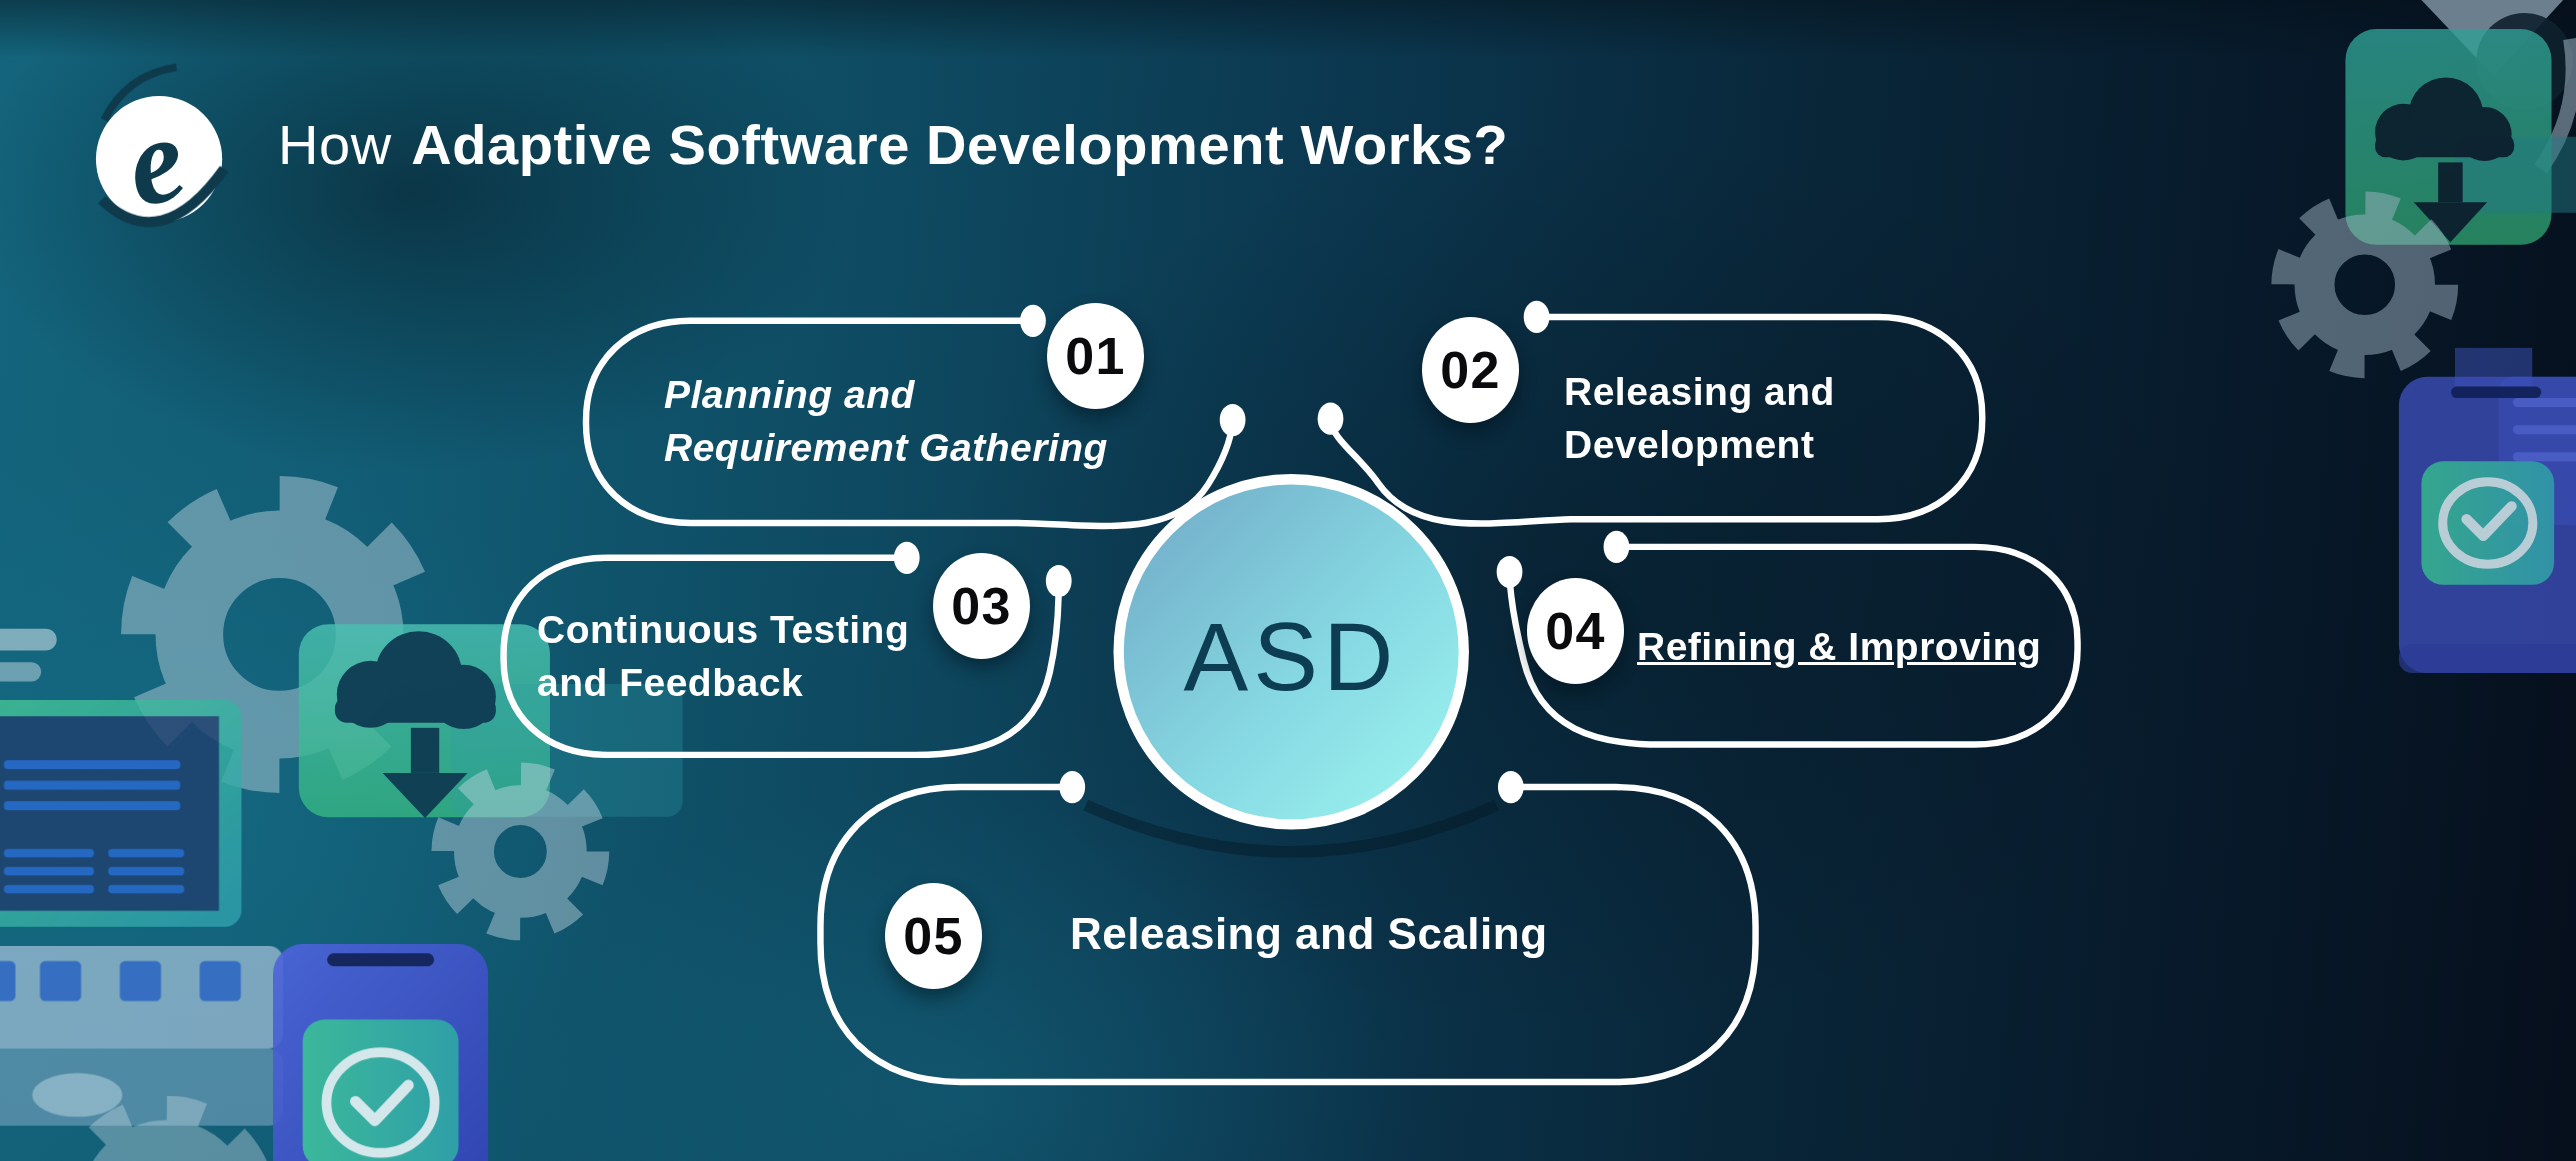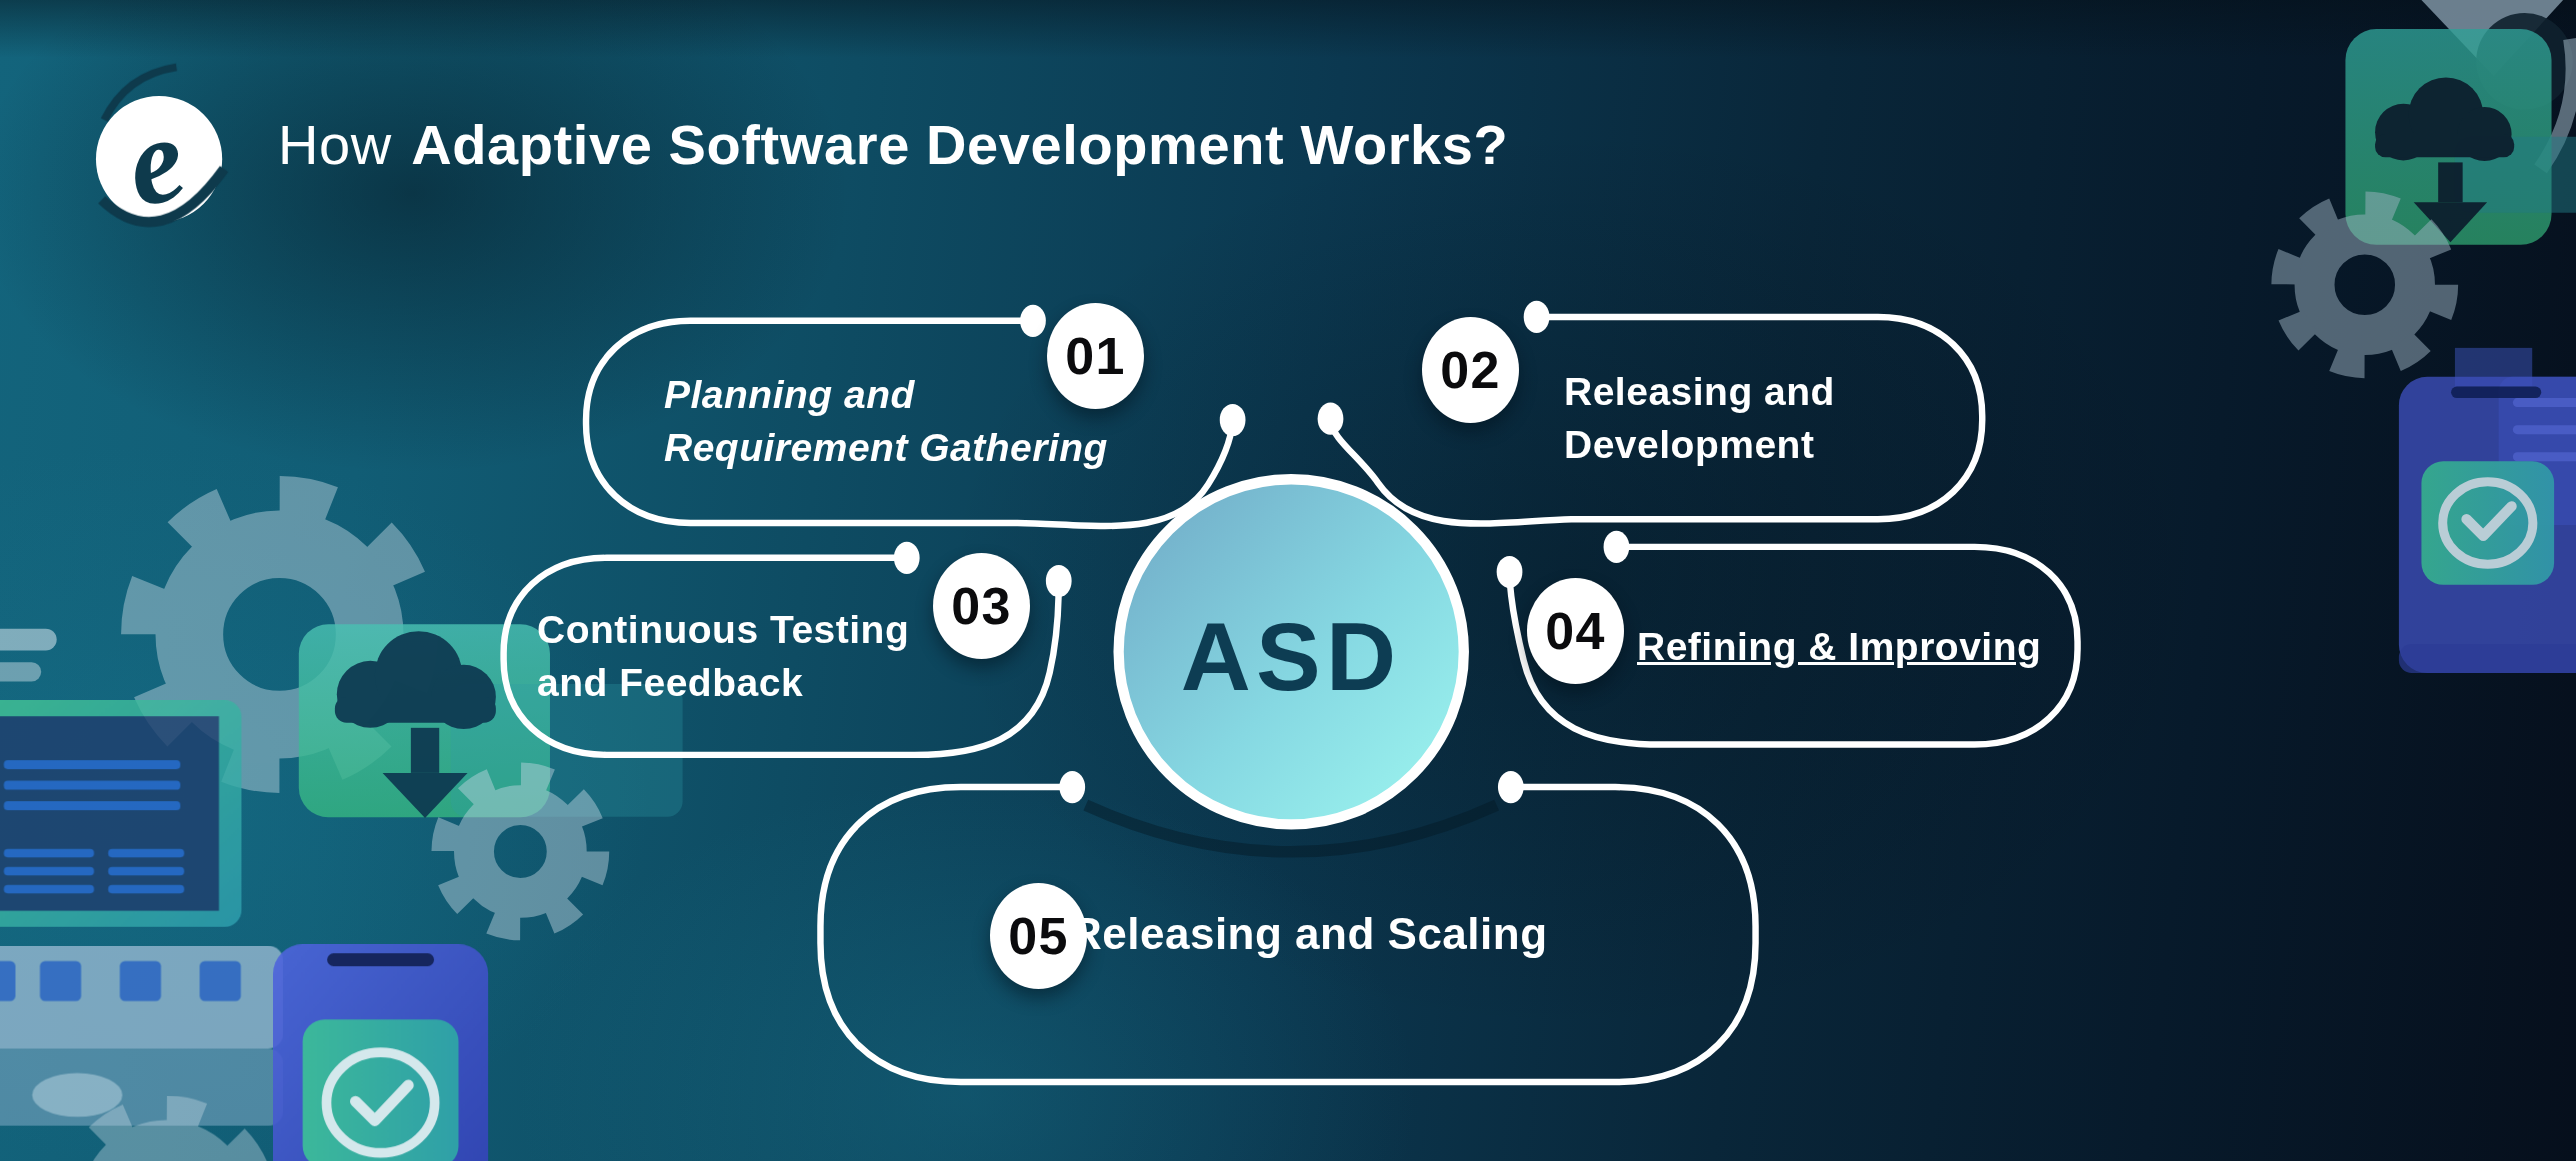--- a/index.html
+++ b/index.html
@@ -21,21 +21,21 @@
   .badge{
     position:absolute;width:97px;height:106px;border-radius:50%;
     background:#ffffff;color:#0b0b0d;display:flex;align-items:center;justify-content:center;
     font-weight:700;font-size:52px;letter-spacing:1.3px;
     box-shadow:0 9px 16.7px rgba(2,14,22,0.45);
   }
   .ptxt{position:absolute;color:#ffffff;font-weight:700;font-size:39px;line-height:53px;letter-spacing:0.5px;white-space:nowrap;}
   .ptxt span{display:block;}
   .ptxt.big{font-size:44px;line-height:58px;}
   .asd{position:absolute;left:1098px;top:601px;width:386px;text-align:center;
-       font-size:97px;font-weight:700;letter-spacing:5.2px;color:#0d3d53;}
+       font-size:97px;font-weight:400;letter-spacing:5.2px;color:#0d3d53;}
 </style>
 </head>
 <body>
 
 <div class="stage">
 
   <svg class="layer" viewBox="0 0 4000 1804" xmlns="http://www.w3.org/2000/svg">
     <defs>
       <linearGradient id="gCircle" x1="0" y1="0" x2="1" y2="1">
         <stop offset="0" stop-color="#6fa7c5"></stop>
@@ -215,21 +215,21 @@
   <div class="title">
     <span class="t-light">How</span><span class="t-bold">Adaptive Software Development Works?</span>
   </div>
 
   <div class="asd">ASD</div>
 
   <div class="badge" style="left:1047px;top:303px;">01</div>
   <div class="badge" style="left:1422px;top:317px;">02</div>
   <div class="badge" style="left:933px;top:553px;">03</div>
   <div class="badge" style="left:1527px;top:578px;">04</div>
-  <div class="badge" style="left:990px;top:883px;text-align:right;">05</div>
+  <div class="badge" style="left:885px;top:883px;text-align:right;">05</div>
 
   <div class="ptxt" style="left:664px;top:368px;font-style:italic;">
     <span>Planning and</span>
     <span>Requirement Gathering</span>
   </div>
   <div class="ptxt" style="left:1564px;top:365px;">
     <span>Releasing and</span>
     <span>Development</span>
   </div>
   <div class="ptxt" style="left:537px;top:603px;">

